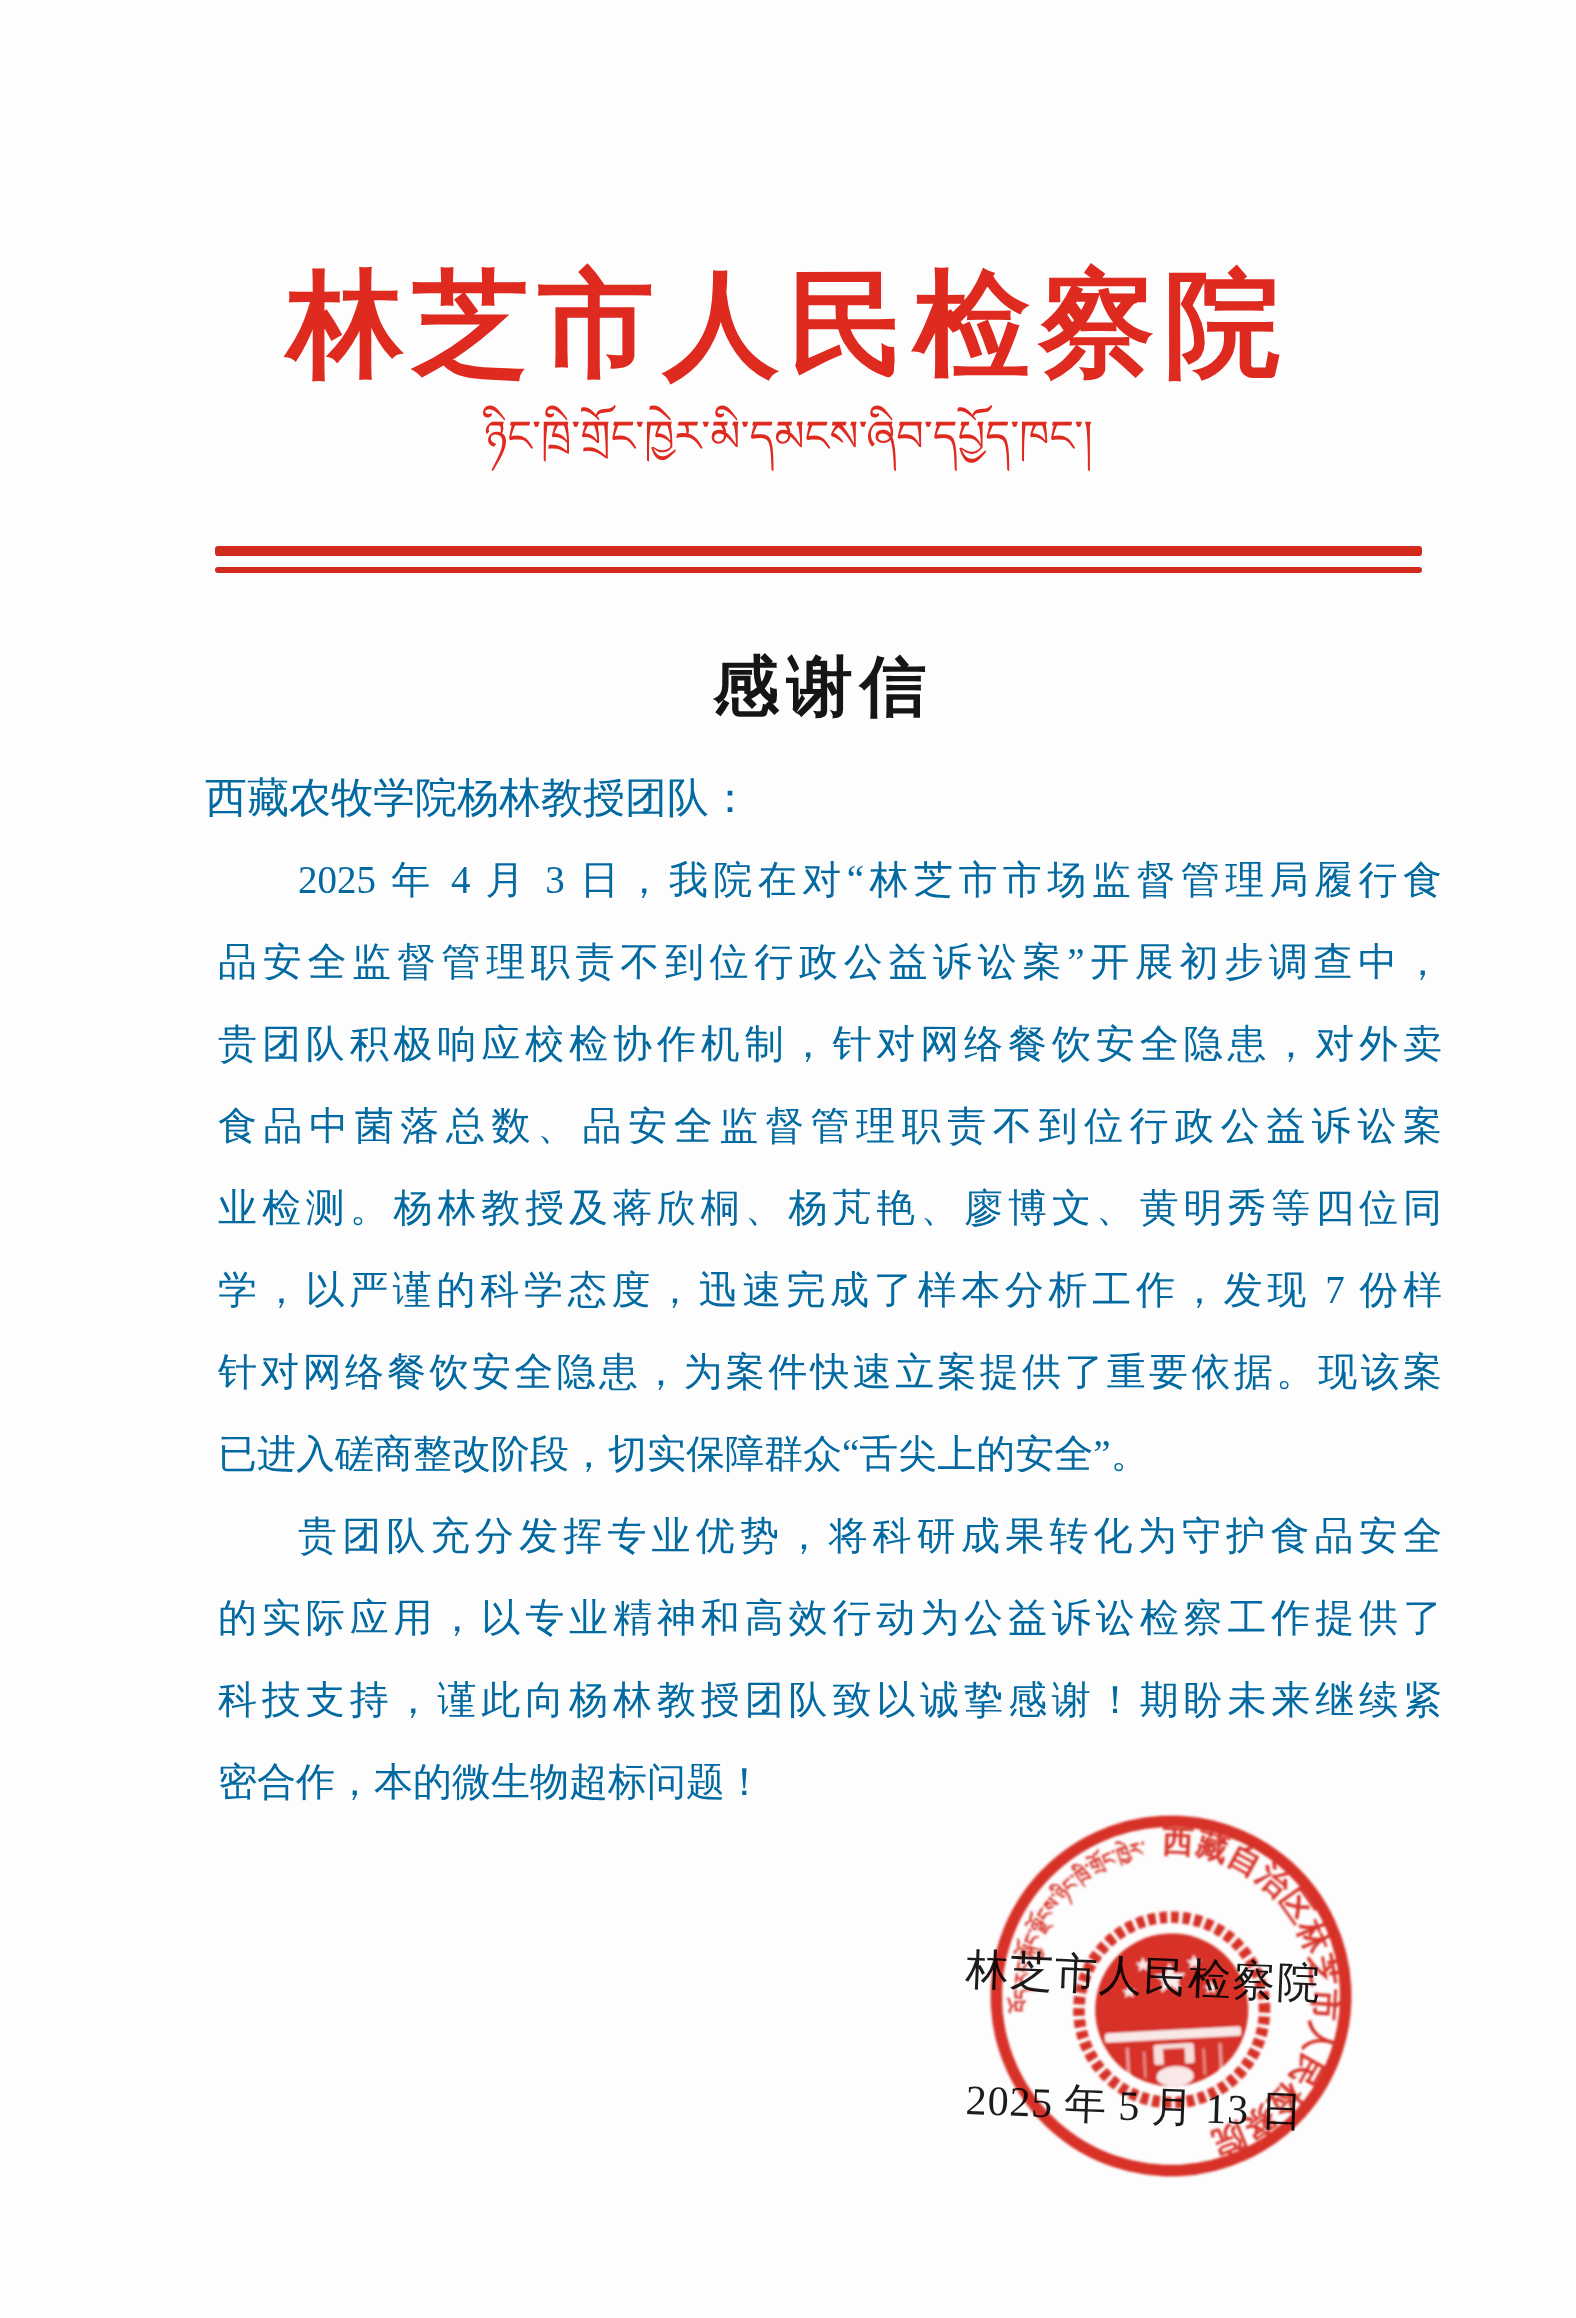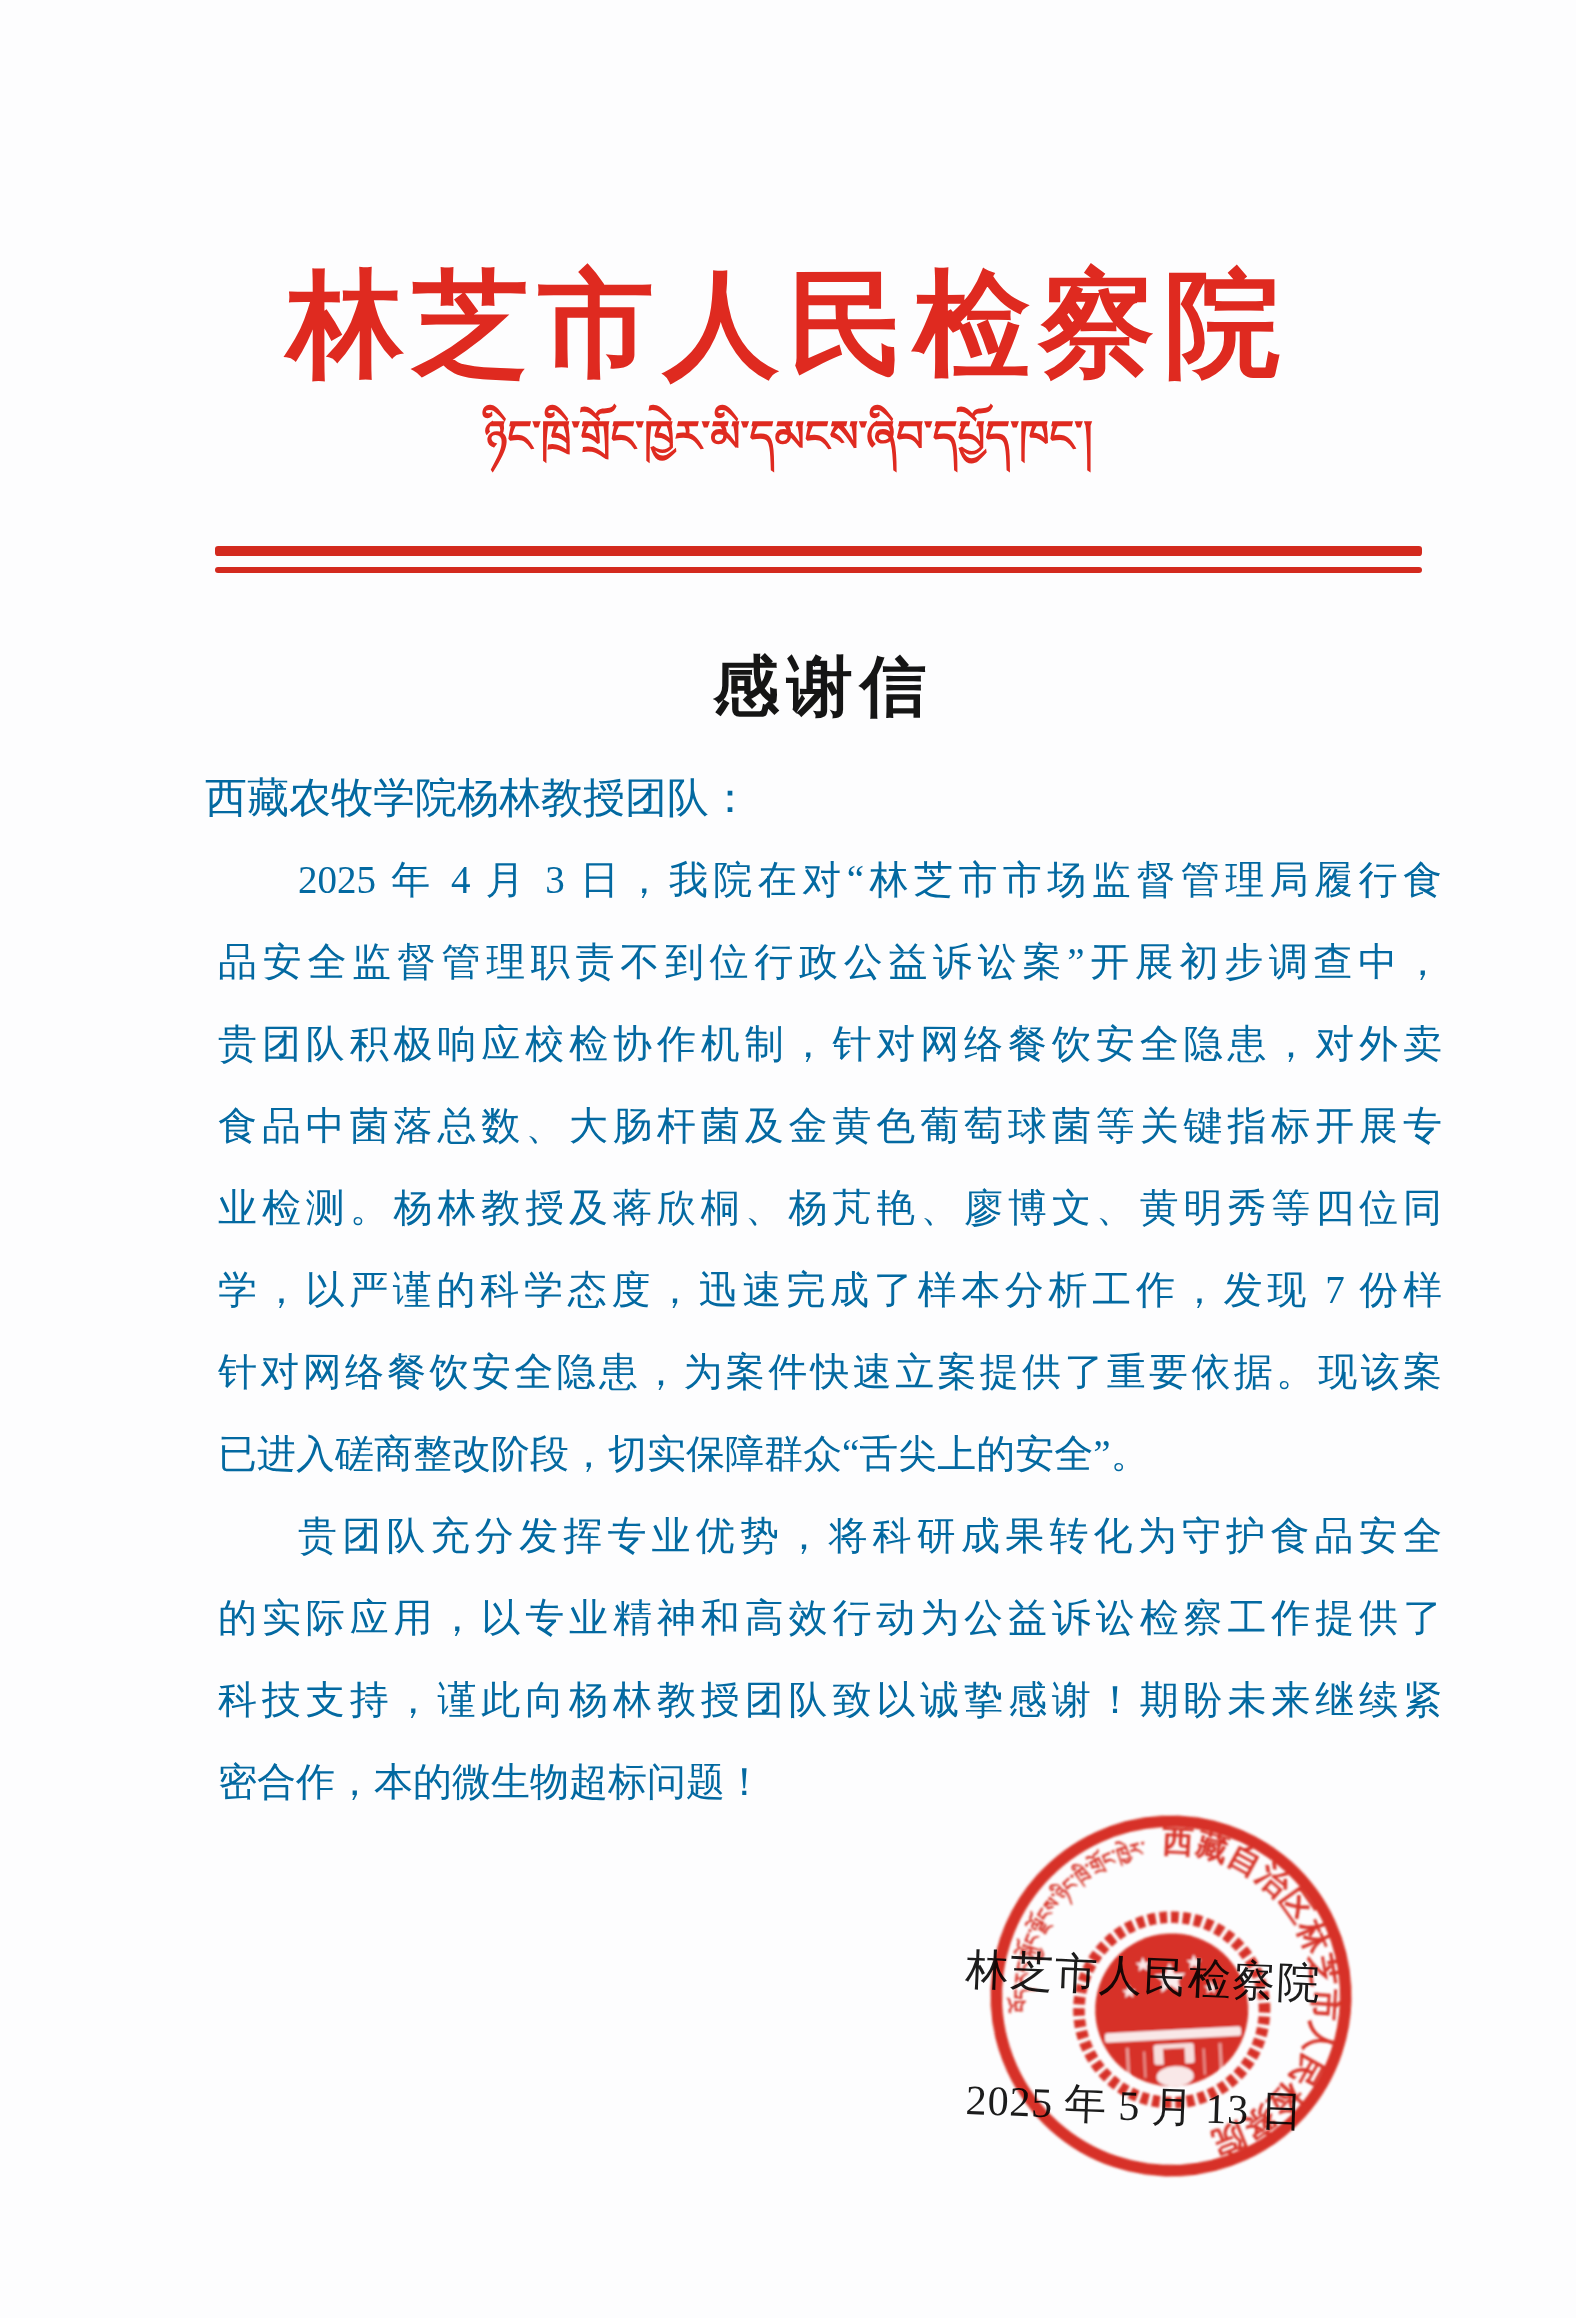--- a/index.html
+++ b/index.html
@@ -10,21 +10,21 @@
   }
   .page{position:absolute;inset:0;}
   .letterhead-title{
     position:absolute;left:0;top:267px;width:1577px;
     text-align:center;font-size:116px;line-height:1;font-weight:bold;
     color:#df2a20;letter-spacing:9.3px;
   }
   .letterhead-tibetan{
     position:absolute;left:0;top:405px;width:1577px;
     text-align:center;font-size:43px;line-height:1.5;
-    color:#df2a20;font-weight:bold;
+    color:#df2a20;font-weight:normal;
   }
   .rule{position:absolute;left:215px;width:1207px;background:#d32a1e;border-radius:3.1px;}
   .rule-thick{top:546px;height:10px;}
   .rule-thin{top:567px;height:6.2px;}
   .doc-title{
     position:absolute;left:205px;top:652px;width:1237px;margin:0;
     text-align:center;font-size:66px;line-height:1.05;font-weight:bold;
     color:#151515;letter-spacing:7.7px;
   }
   .body-text{position:absolute;left:205px;top:757px;width:1237px;color:#0369a1;}
@@ -63,21 +63,21 @@
   <div class="rule rule-thin"></div>
 
   <h1 class="doc-title">感谢信</h1>
 
   <div class="body-text">
     <div class="salutation">西藏农牧学院杨林教授团队：</div>
 
     <div class="bline indent">2025 年 4 月 3 日，我院在对“林芝市市场监督管理局履行食</div>
     <div class="bline">品安全监督管理职责不到位行政公益诉讼案”开展初步调查中，</div>
     <div class="bline">贵团队积极响应校检协作机制，针对网络餐饮安全隐患，对外卖</div>
-    <div class="bline">食品中菌落总数、大肠杆菌及金黄色葡萄球菌等关键指标开展专</div>
+    <div class="bline">食品中菌落总数、品安全监督管理职责不到位行政公益诉讼案</div>
     <div class="bline">业检测。杨林教授及蒋欣桐、杨芃艳、廖博文、黄明秀等四位同</div>
     <div class="bline">学，以严谨的科学态度，迅速完成了样本分析工作，发现 7 份样</div>
     <div class="bline">针对网络餐饮安全隐患，为案件快速立案提供了重要依据。现该案</div>
     <div class="bline plast">已进入磋商整改阶段，切实保障群众“舌尖上的安全”。</div>
 
     <div class="bline indent">贵团队充分发挥专业优势，将科研成果转化为守护食品安全</div>
     <div class="bline">的实际应用，以专业精神和高效行动为公益诉讼检察工作提供了</div>
     <div class="bline">科技支持，谨此向杨林教授团队致以诚挚感谢！期盼未来继续紧</div>
     <div class="bline plast">密合作，本的微生物超标问题！</div>
   </div>

